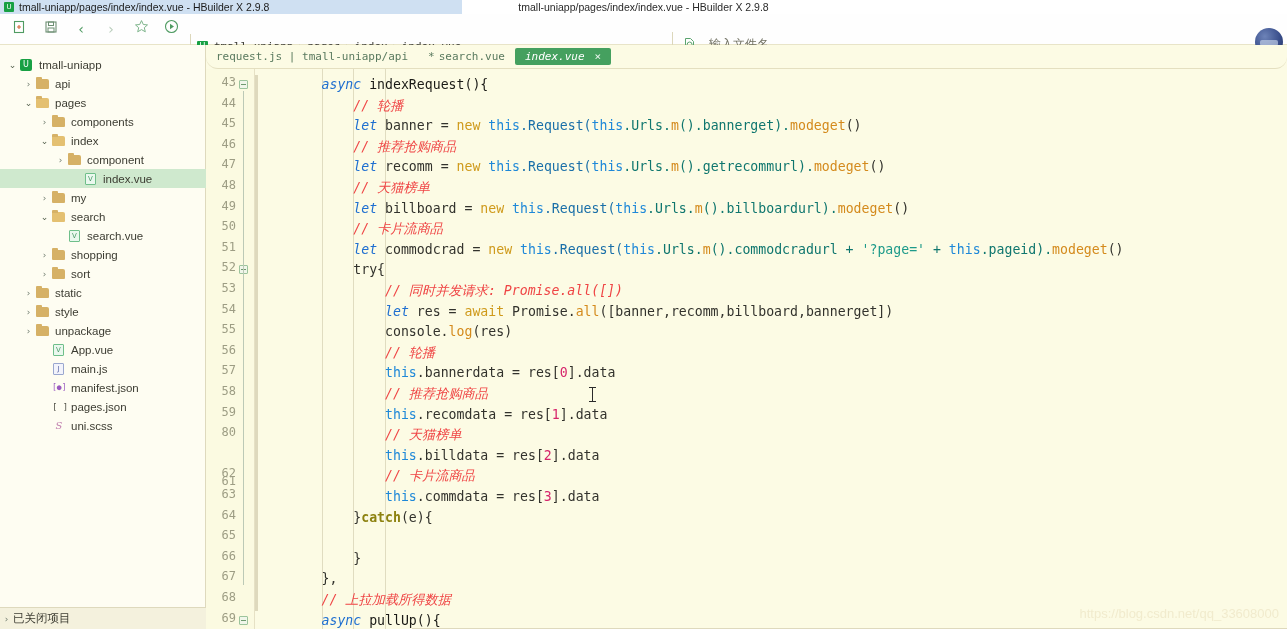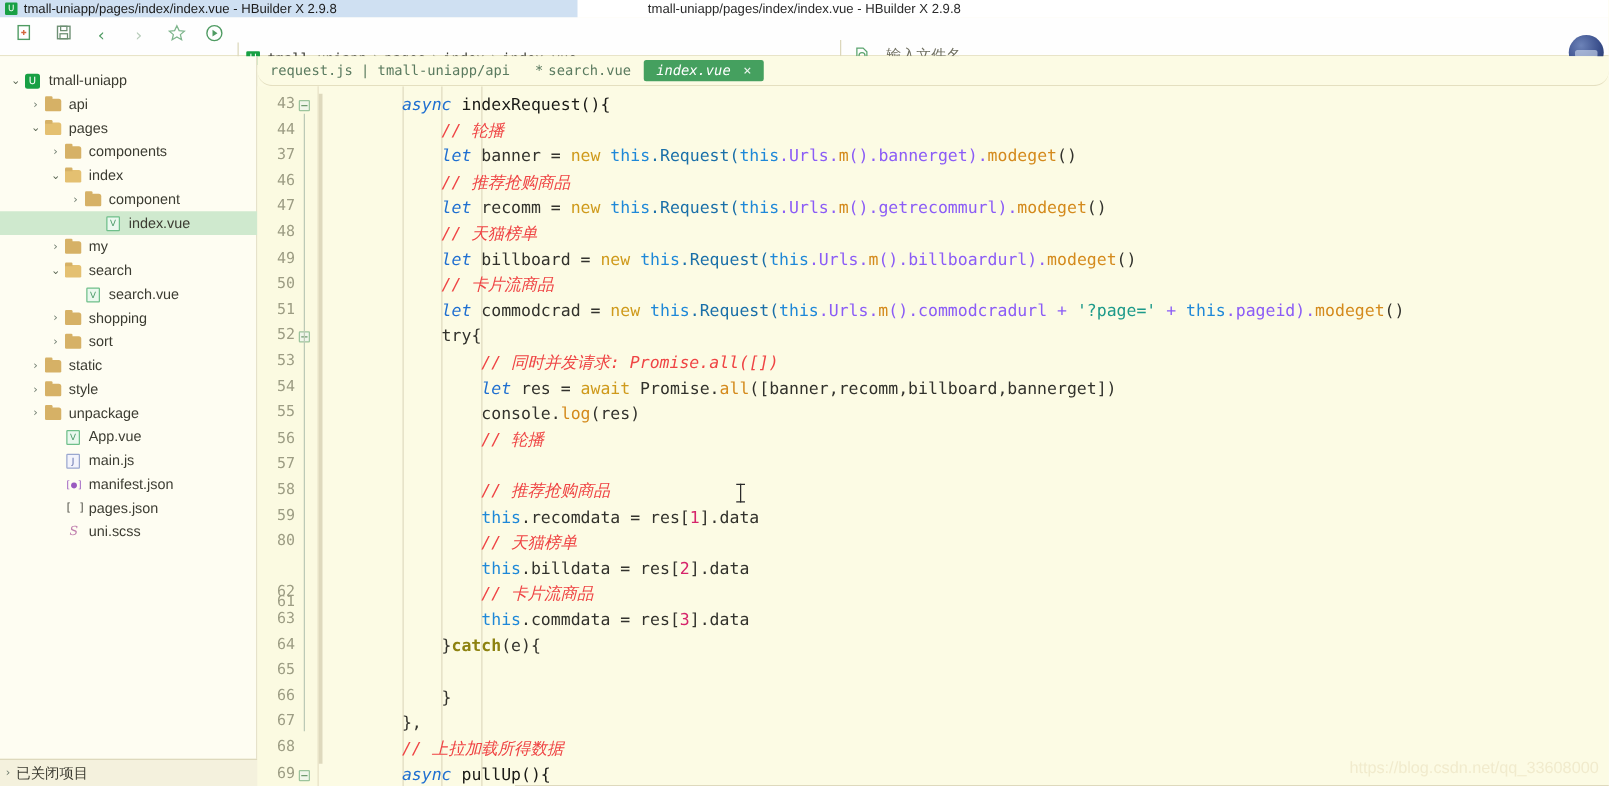--- a/index.html
+++ b/index.html
@@ -239,21 +239,21 @@
     background: #2a2a2a;
   }
   .caret::before { top: 0; }
   .caret::after { bottom: 0; }
 
   
   .t-kw    { color: #1f6fd0; font-style: italic; }
   .t-fn    { color: #1a1a16; }
   .t-this  { color: #1e88d8; }
   .t-new   { color: #cf9a1b; }
-  .t-prop  { color: #8b5cf6; }
+  .t-prop  { color: #0f766e; }
   .t-meth  { color: #d48a1c; }
   .t-cmt   { color: #ef4444; font-style: italic; }
   .t-str   { color: #1d9a8a; }
   .t-num   { color: #d6246b; }
   .t-ctl   { color: #8d8210; font-weight: bold; }
   .t-await { color: #cf9a1b; }
   .t-pl    { color: #32322c; }
   .t-id    { color: #1a6fa8; }
   .wm-url {
     position: absolute; right: 8px; bottom: 8px;
@@ -489,21 +489,21 @@
         </div>
         <div class="tab active">
           <span>index.vue</span>
           <span class="tab-close">×</span>
         </div>
       </div>
     <div class="gutter" id="gutter">
         <div class="gnum" style="top: 6px; text-align: right;">43</div>
         <div class="fold" style="top: 11px;"></div>
         <div class="gnum" style="top: 26.6px;">44</div>
-        <div class="gnum" style="top: 47.2px;">37</div>
+        <div class="gnum" style="top: 47.2px;">45</div>
         <div class="gnum" style="top: 67.8px;">46</div>
         <div class="gnum" style="top: 88.4px;">47</div>
         <div class="gnum" style="top: 109px;">48</div>
         <div class="gnum" style="top: 129.6px;">49</div>
         <div class="gnum" style="top: 150.2px;">50</div>
         <div class="gnum" style="top: 170.8px;">51</div>
         <div class="gnum" style="top: 191.4px;">52</div>
         <div class="fold" style="top: 196.4px;"></div>
         <div class="gnum" style="top: 212px;">53</div>
         <div class="gnum" style="top: 232.6px;">54</div>
@@ -537,20 +537,21 @@
         <div class="cline" style="top: 88.4px;"><span class="t-pl">            </span><span class="t-kw">let</span><span class="t-pl"> recomm = </span><span class="t-new">new</span><span class="t-pl"> </span><span class="t-this">this</span><span class="t-id">.Request(</span><span class="t-this">this</span><span class="t-prop">.Urls.</span><span class="t-meth">m</span><span class="t-prop">().getrecommurl).</span><span class="t-meth">modeget</span><span class="t-pl">()</span></div>
         <div class="cline" style="top: 109px;"><span class="t-cmt">            // 天猫榜单</span></div>
         <div class="cline" style="top: 129.6px;"><span class="t-pl">            </span><span class="t-kw">let</span><span class="t-pl"> billboard = </span><span class="t-new">new</span><span class="t-pl"> </span><span class="t-this">this</span><span class="t-id">.Request(</span><span class="t-this">this</span><span class="t-prop">.Urls.</span><span class="t-meth">m</span><span class="t-prop">().billboardurl).</span><span class="t-meth">modeget</span><span class="t-pl">()</span></div>
         <div class="cline" style="top: 150.2px;"><span class="t-cmt">            // 卡片流商品</span></div>
         <div class="cline" style="top: 170.8px;"><span class="t-pl">            </span><span class="t-kw">let</span><span class="t-pl"> commodcrad = </span><span class="t-new">new</span><span class="t-pl"> </span><span class="t-this">this</span><span class="t-id">.Request(</span><span class="t-this">this</span><span class="t-prop">.Urls.</span><span class="t-meth">m</span><span class="t-prop">().commodcradurl + </span><span class="t-str">'?page='</span><span class="t-prop"> + </span><span class="t-this">this</span><span class="t-prop">.pageid).</span><span class="t-meth">modeget</span><span class="t-pl">()</span></div>
         <div class="cline" style="top: 191.4px;"><span class="t-pl">            </span><span class="t-pl">try</span><span class="t-pl">{</span></div>
         <div class="cline" style="top: 212px;"><span class="t-cmt">                // 同时并发请求: Promise.all([])</span></div>
         <div class="cline" style="top: 232.6px;"><span class="t-pl">                </span><span class="t-kw">let</span><span class="t-pl"> res = </span><span class="t-await">await</span><span class="t-pl"> Promise.</span><span class="t-meth">all</span><span class="t-pl">([banner,recomm,billboard,bannerget])</span></div>
         <div class="cline" style="top: 253.2px;"><span class="t-pl">                console.</span><span class="t-meth">log</span><span class="t-pl">(res)</span></div>
         <div class="cline" style="top: 273.8px;"><span class="t-cmt">                // 轮播</span></div>
+        <div class="cline" style="top: 294.4px;"><span class="t-pl">                </span><span class="t-this">this</span><span class="t-pl">.bannerdata = res[</span><span class="t-num">0</span><span class="t-pl">].data</span></div>
         <div class="cline" style="top: 315px;"><span class="t-cmt">                // 推荐抢购商品</span></div>
         <div class="cline" style="top: 335.6px;"><span class="t-pl">                </span><span class="t-this">this</span><span class="t-pl">.recomdata = res[</span><span class="t-num">1</span><span class="t-pl">].data</span></div>
         <div class="cline" style="top: 356.2px;"><span class="t-cmt">                // 天猫榜单</span></div>
         <div class="cline" style="top: 376.8px;"><span class="t-pl">                </span><span class="t-this">this</span><span class="t-pl">.billdata = res[</span><span class="t-num">2</span><span class="t-pl">].data</span></div>
         <div class="cline" style="top: 397.4px;"><span class="t-cmt">                // 卡片流商品</span></div>
         <div class="cline" style="top: 418px;"><span class="t-pl">                </span><span class="t-this">this</span><span class="t-pl">.commdata = res[</span><span class="t-num">3</span><span class="t-pl">].data</span></div>
         <div class="cline" style="top: 438.6px;"><span class="t-pl">            }</span><span class="t-ctl">catch</span><span class="t-pl">(e){</span></div>
         <div class="cline" style="top: 479.8px;"><span class="t-pl">            }</span></div>
         <div class="cline" style="top: 500.4px;"><span class="t-pl">        },</span></div>
         <div class="cline" style="top: 521px;"><span class="t-cmt">        // 上拉加载所得数据</span></div>

